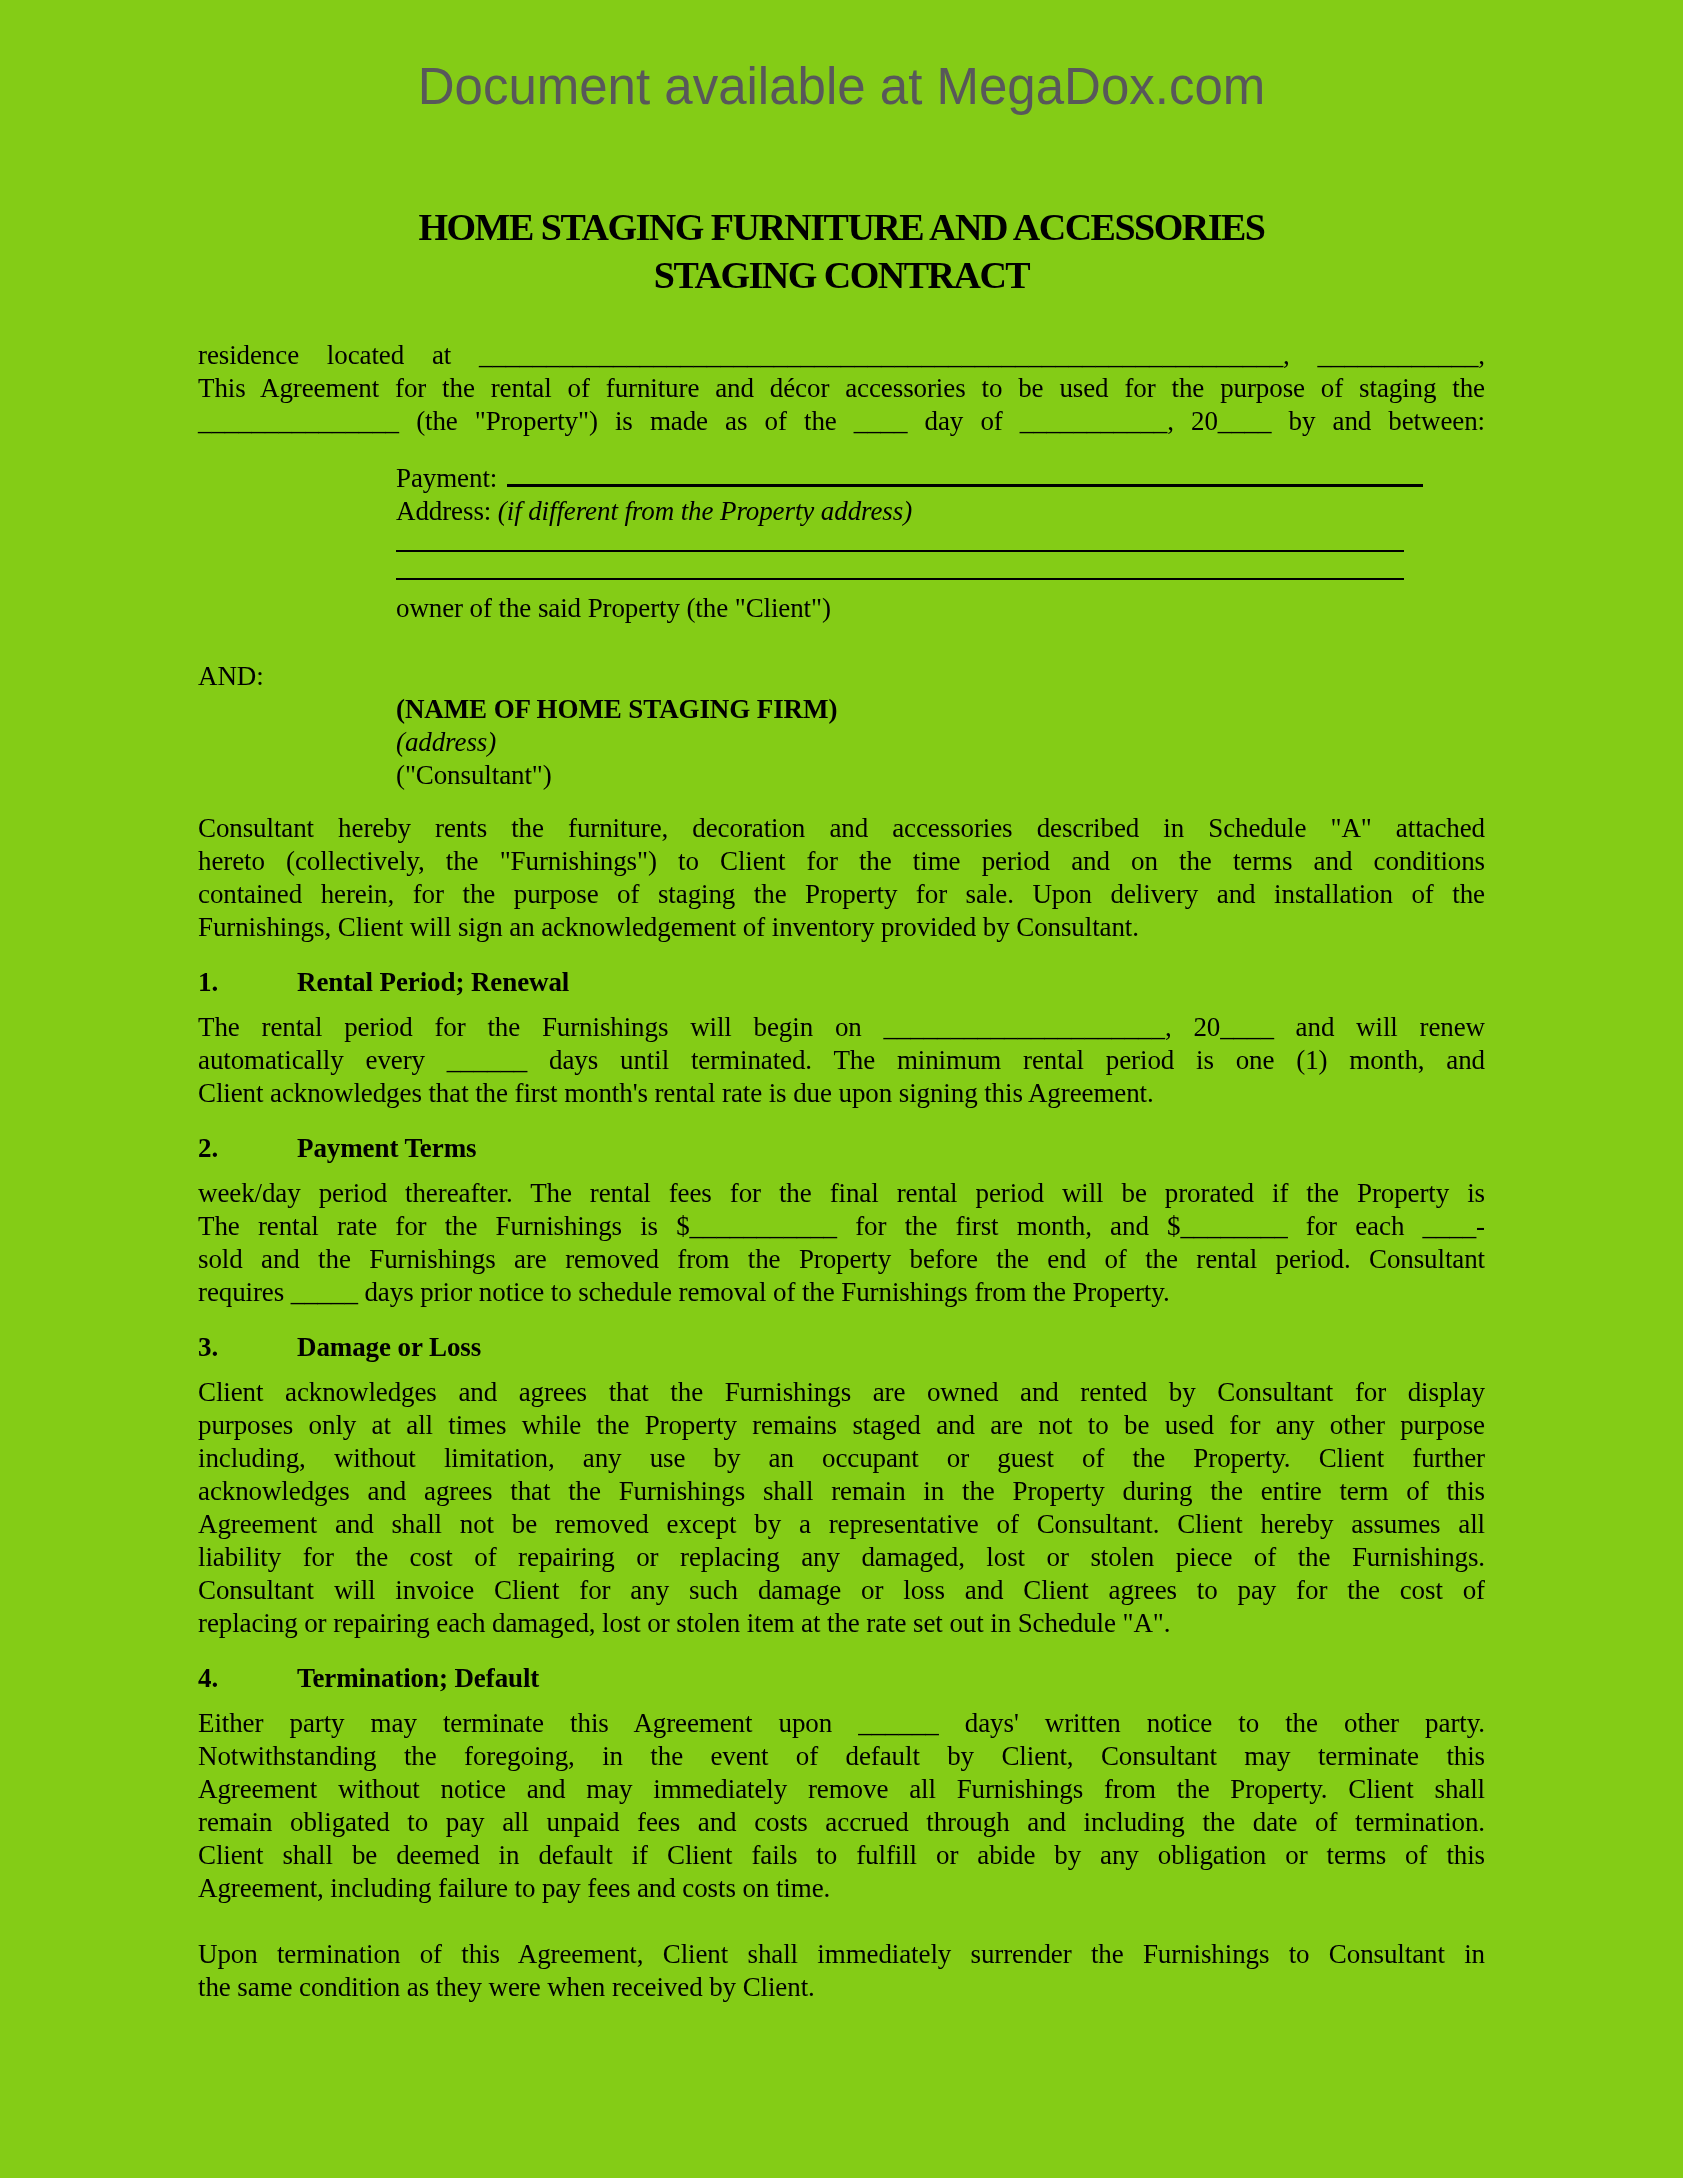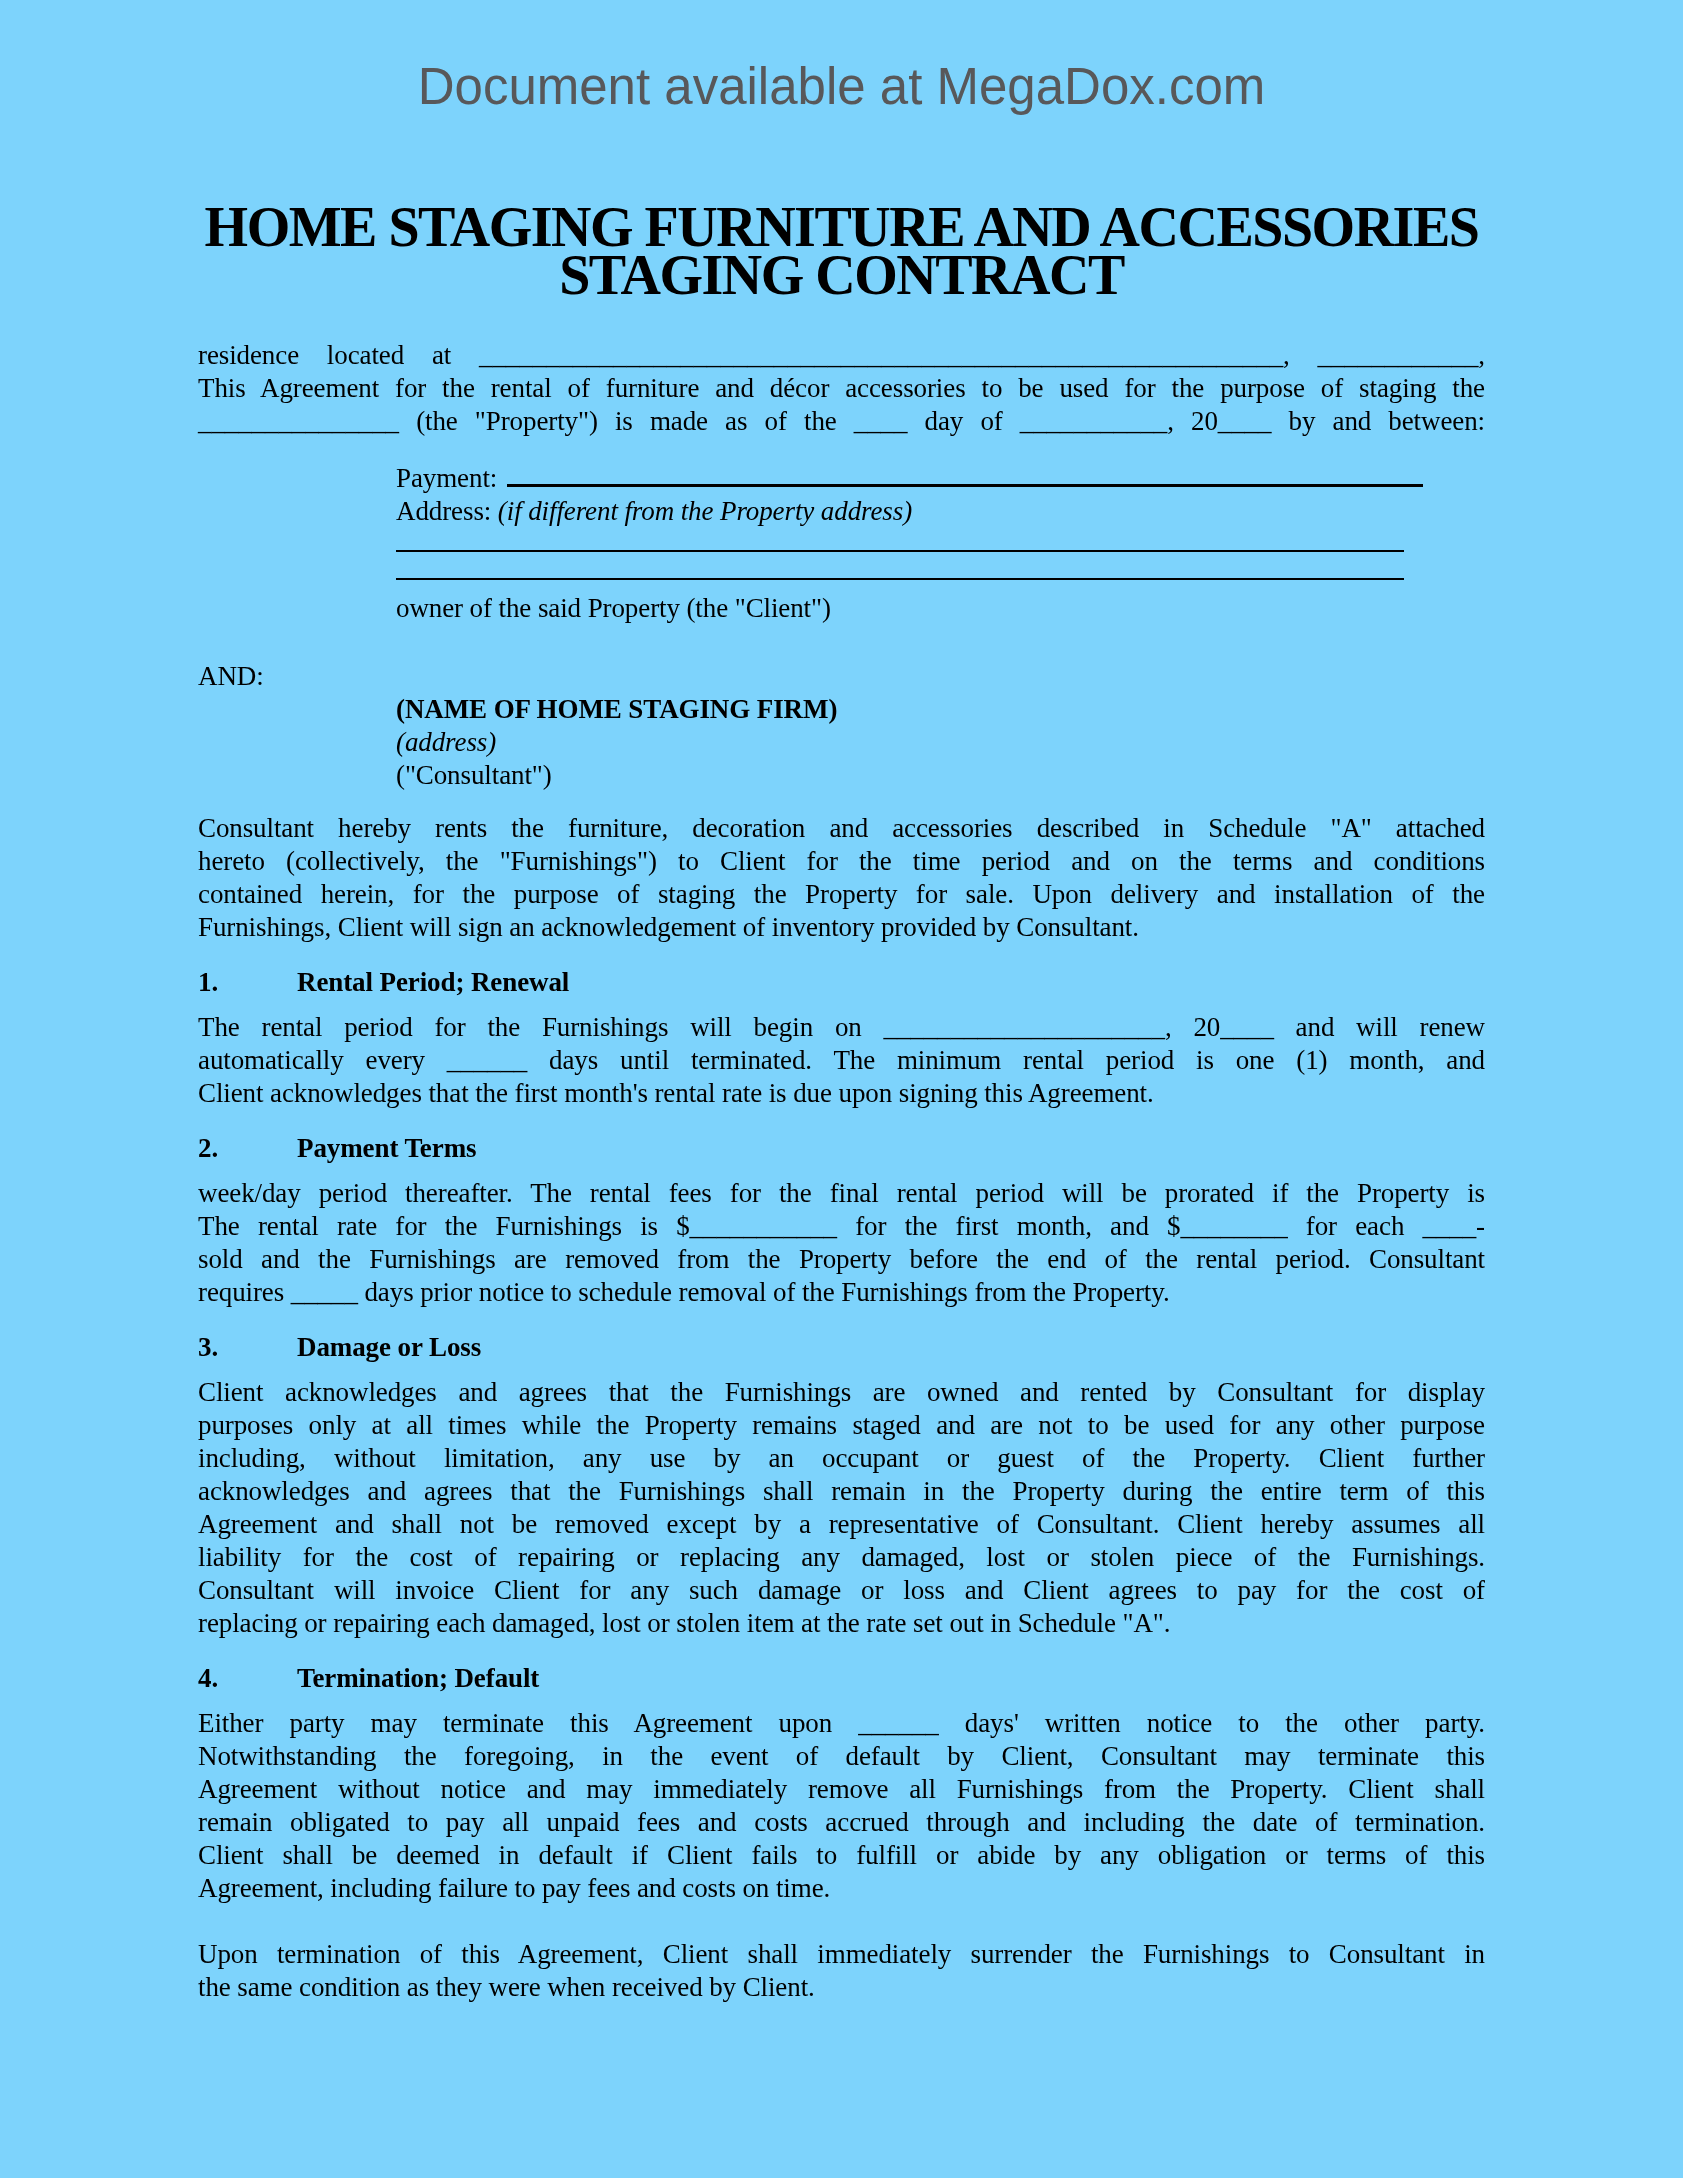--- a/index.html
+++ b/index.html
@@ -2,42 +2,42 @@
 <html><head>
 <meta charset="utf-8">
 <style>
   html, body { margin: 0; padding: 0; background: #ffffff; }
   .page {
     position: relative;
     width: 1683px;
     height: 2178px;
     box-sizing: border-box;
     padding: 57px 198px 0 198px;
-    background: #7dd3fc;
+    background: #84cc16;
     font-family: "Liberation Serif", serif;
     font-size: 27px;
     line-height: 33px;
     letter-spacing: -0.1px;
     color: #000000;
     overflow: hidden;
   }
   .watermark {
     font-family: "Liberation Sans", sans-serif;
     font-size: 51px;
     line-height: 59px;
     letter-spacing: 0;
     color: #58585a;
     text-align: center;
     white-space: nowrap;
   }
   .doc-title {
     margin-top: 87px;
     text-align: center;
     font-weight: bold;
-    font-size: 56px;
+    font-size: 38px;
     line-height: 48px;
     letter-spacing: -1.5px;
     white-space: nowrap;
   }
   .para { margin: 0; }
   .jl {  
     text-align: justify;
     text-align-last: justify;
     white-space: nowrap;
   }

